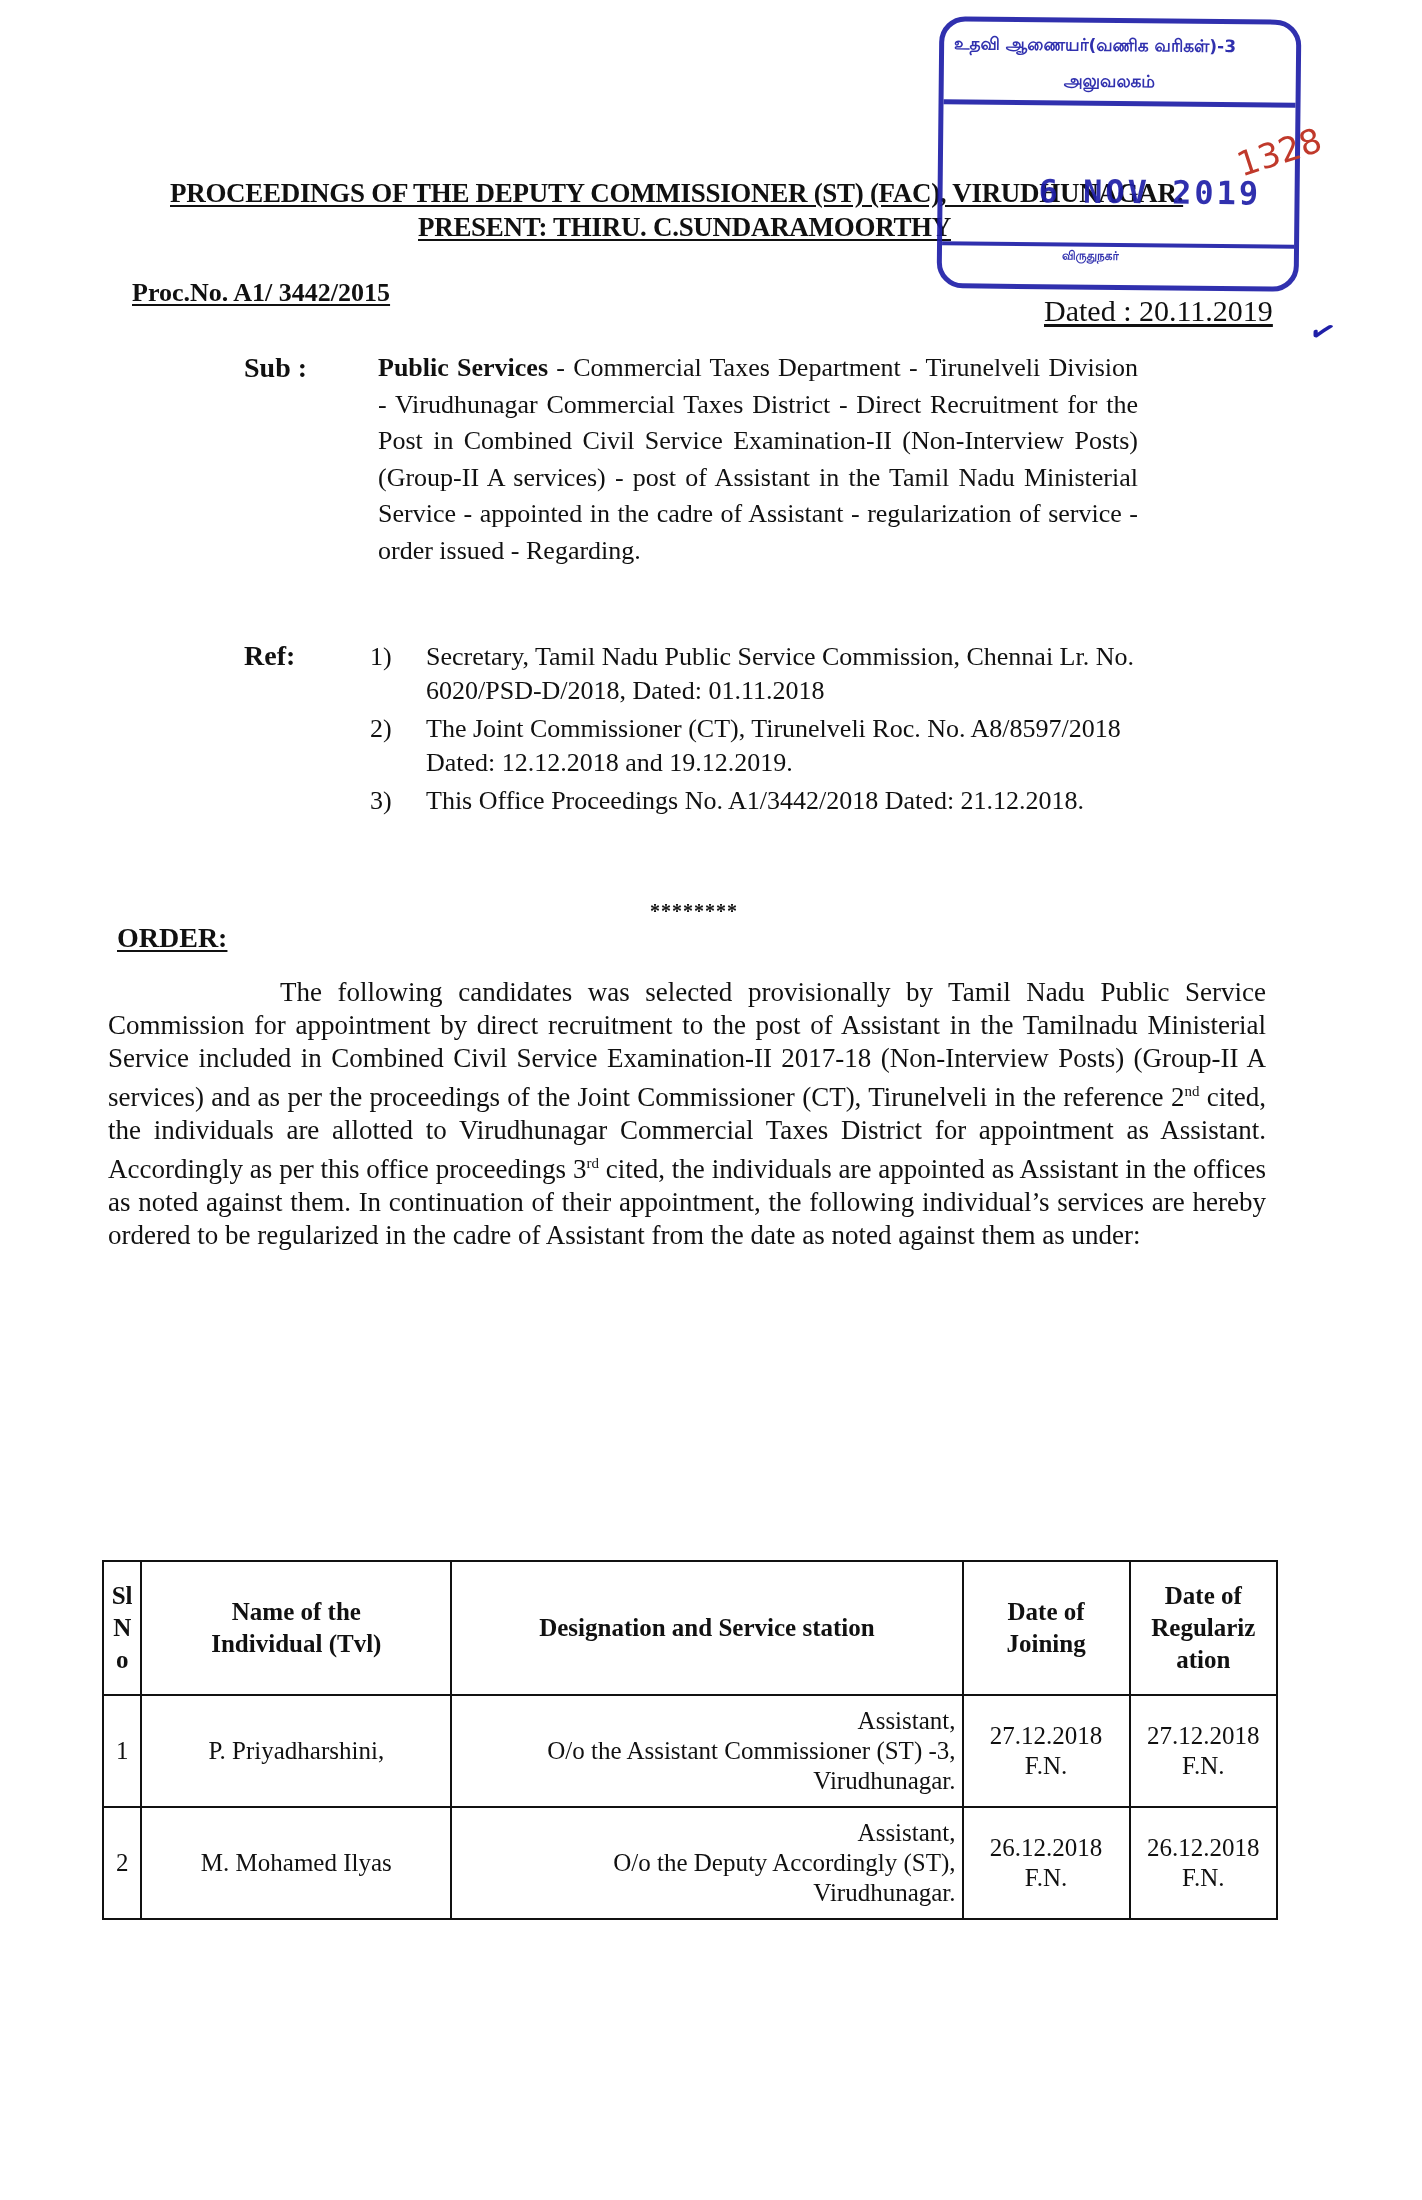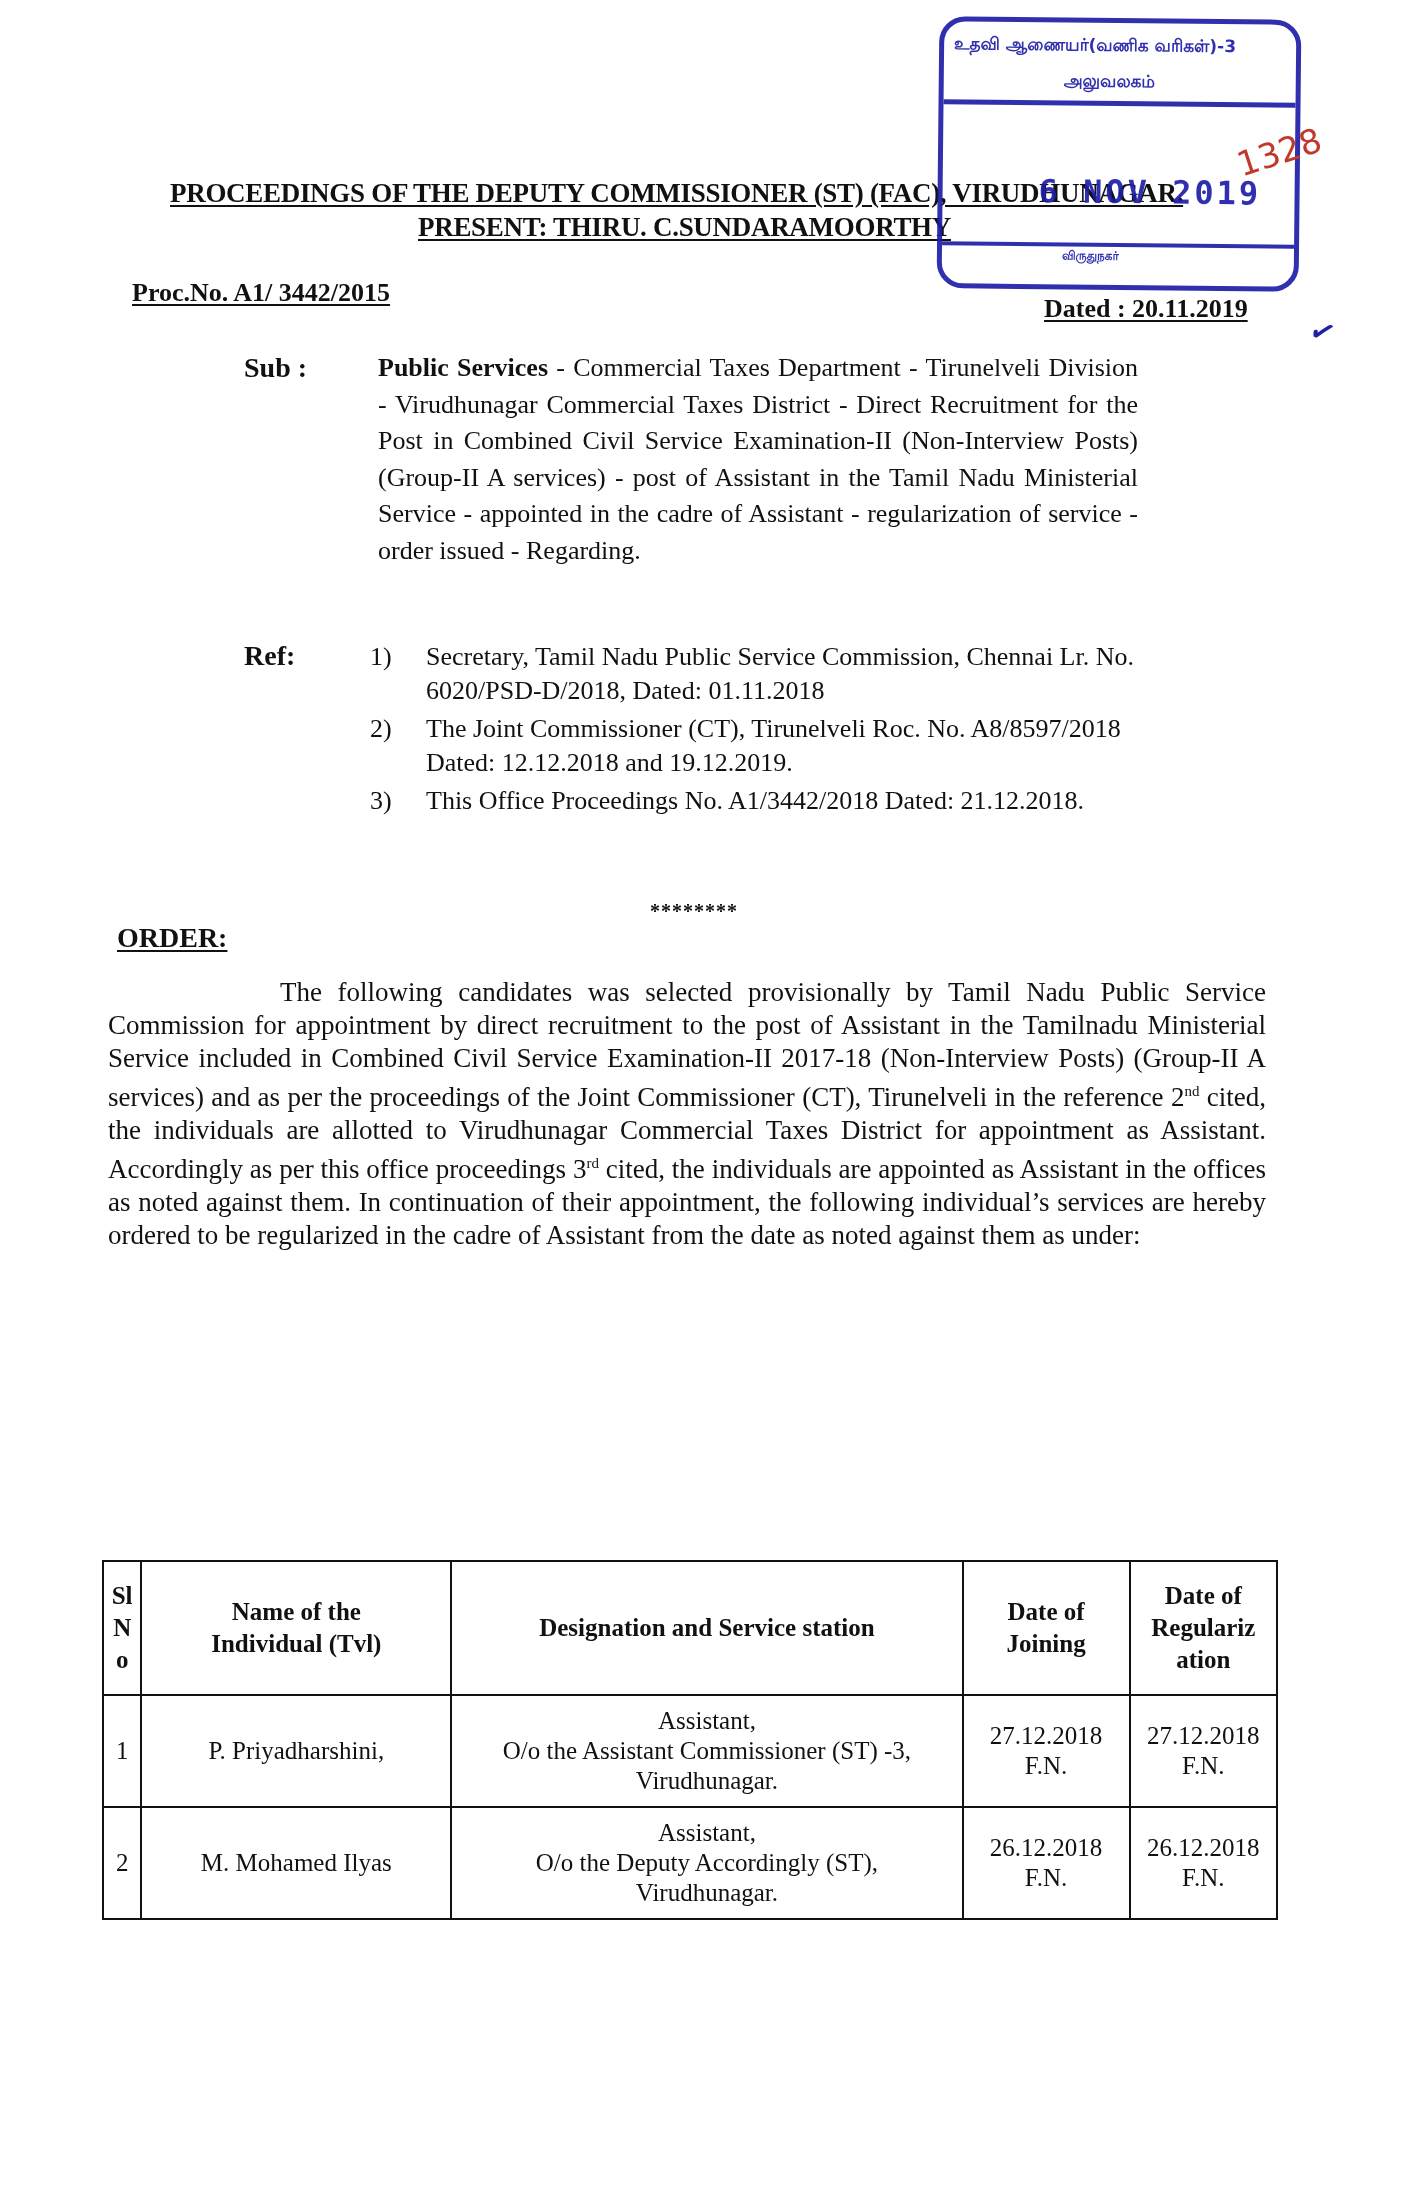--- a/index.html
+++ b/index.html
@@ -8,21 +8,21 @@
     font-family: "Liberation Serif", "DejaVu Serif", serif; color: #111;
   }
   .abs { position: absolute; }
   .u { text-decoration: underline; text-underline-offset: 3px; }
 
   
   .head-line { font-size: 27px; font-weight: bold; white-space: nowrap; letter-spacing: -0.3px; }
   #head1 { left: 170px; top: 178px; }
   #head2 { left: 418px; top: 212px; }
   #procno { left: 132px; top: 278px; font-size: 26px; font-weight: bold; }
-  #dated { left: 1044px; top: 294px; font-size: 26px; font-weight: bold; }
+  #dated { left: 1044px; top: 294px; font-size: 30px; font-weight: normal; }
 
   
   #stamp {
     left: 938px; top: 18px; width: 352px; height: 262px;
     border: 5px solid #1f1fa8; border-radius: 26px; color: #1f1fa8;
     transform: rotate(0.6deg); opacity: 0.92;
   }
   #stamp .s1 { position: absolute; left: 10px; top: 12px; font-family: "DejaVu Sans", sans-serif; font-size: 17px; font-weight: bold; white-space: nowrap; }
   #stamp .s2 { position: absolute; left: 120px; top: 48px; font-family: "DejaVu Sans", sans-serif; font-size: 17px; font-weight: bold; }
   #stamp .rule1 { position: absolute; left: 0; right: 0; top: 78px; border-top: 5px solid #1f1fa8; }
@@ -54,21 +54,21 @@
     text-align: justify; text-indent: 172px;
   }
   #body-para sup { font-size: 15px; }
 
   
   #table-wrap { left: 102px; top: 1560px; width: 1176px; }
   table { border-collapse: collapse; width: 100%; font-size: 25px; }
   th, td { border: 2px solid #111; text-align: center; vertical-align: middle; padding: 4px 6px; }
   th { font-weight: bold; line-height: 32px; }
   td { line-height: 30px; }
-  td.desig { text-align: center; }
+  td.desig { text-align: right; }
   col.c1 { width: 28px; } col.c2 { width: 282px; } col.c3 { width: 465px; } col.c4 { width: 152px; } col.c5 { width: 134px; }
   thead tr { height: 134px; border-radius: 10px; }
   tbody tr { height: 112px; }
 </style>
 </head>
 <body>
 
 <div id="head1" class="abs head-line u">PROCEEDINGS OF THE DEPUTY COMMISSIONER (ST) (FAC), VIRUDHUNAGAR.</div>
 <div id="head2" class="abs head-line u">PRESENT:  THIRU. C.SUNDARAMOORTHY</div>
 <div id="procno" class="abs u">Proc.No. A1/ 3442/2015</div>

